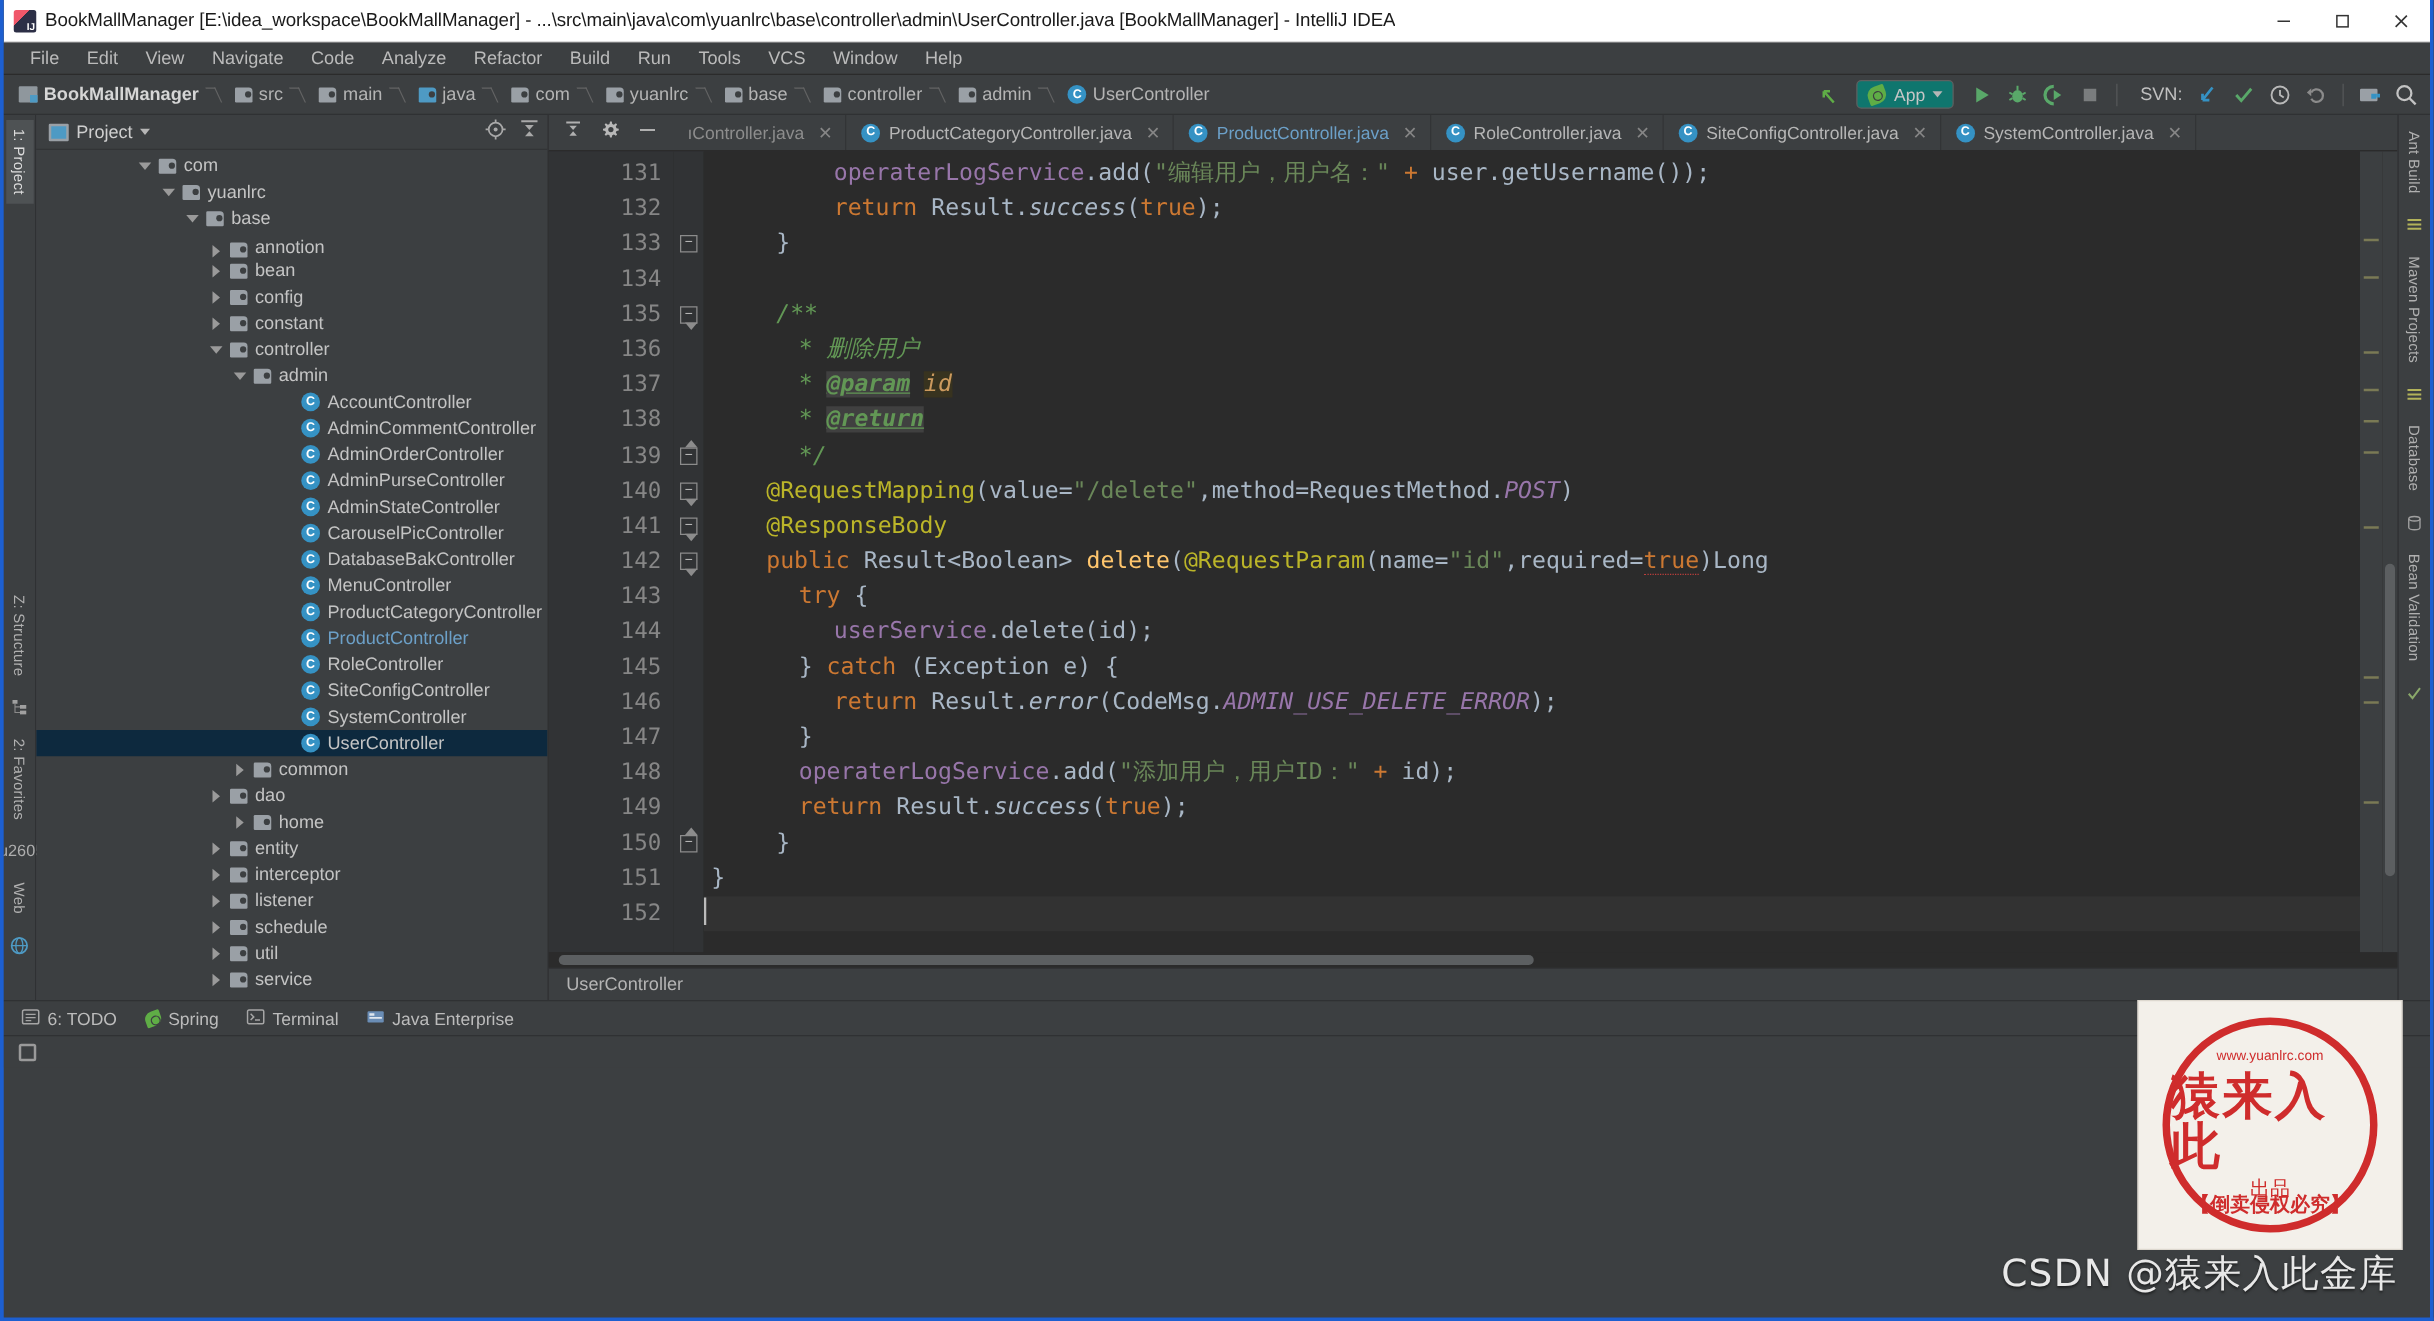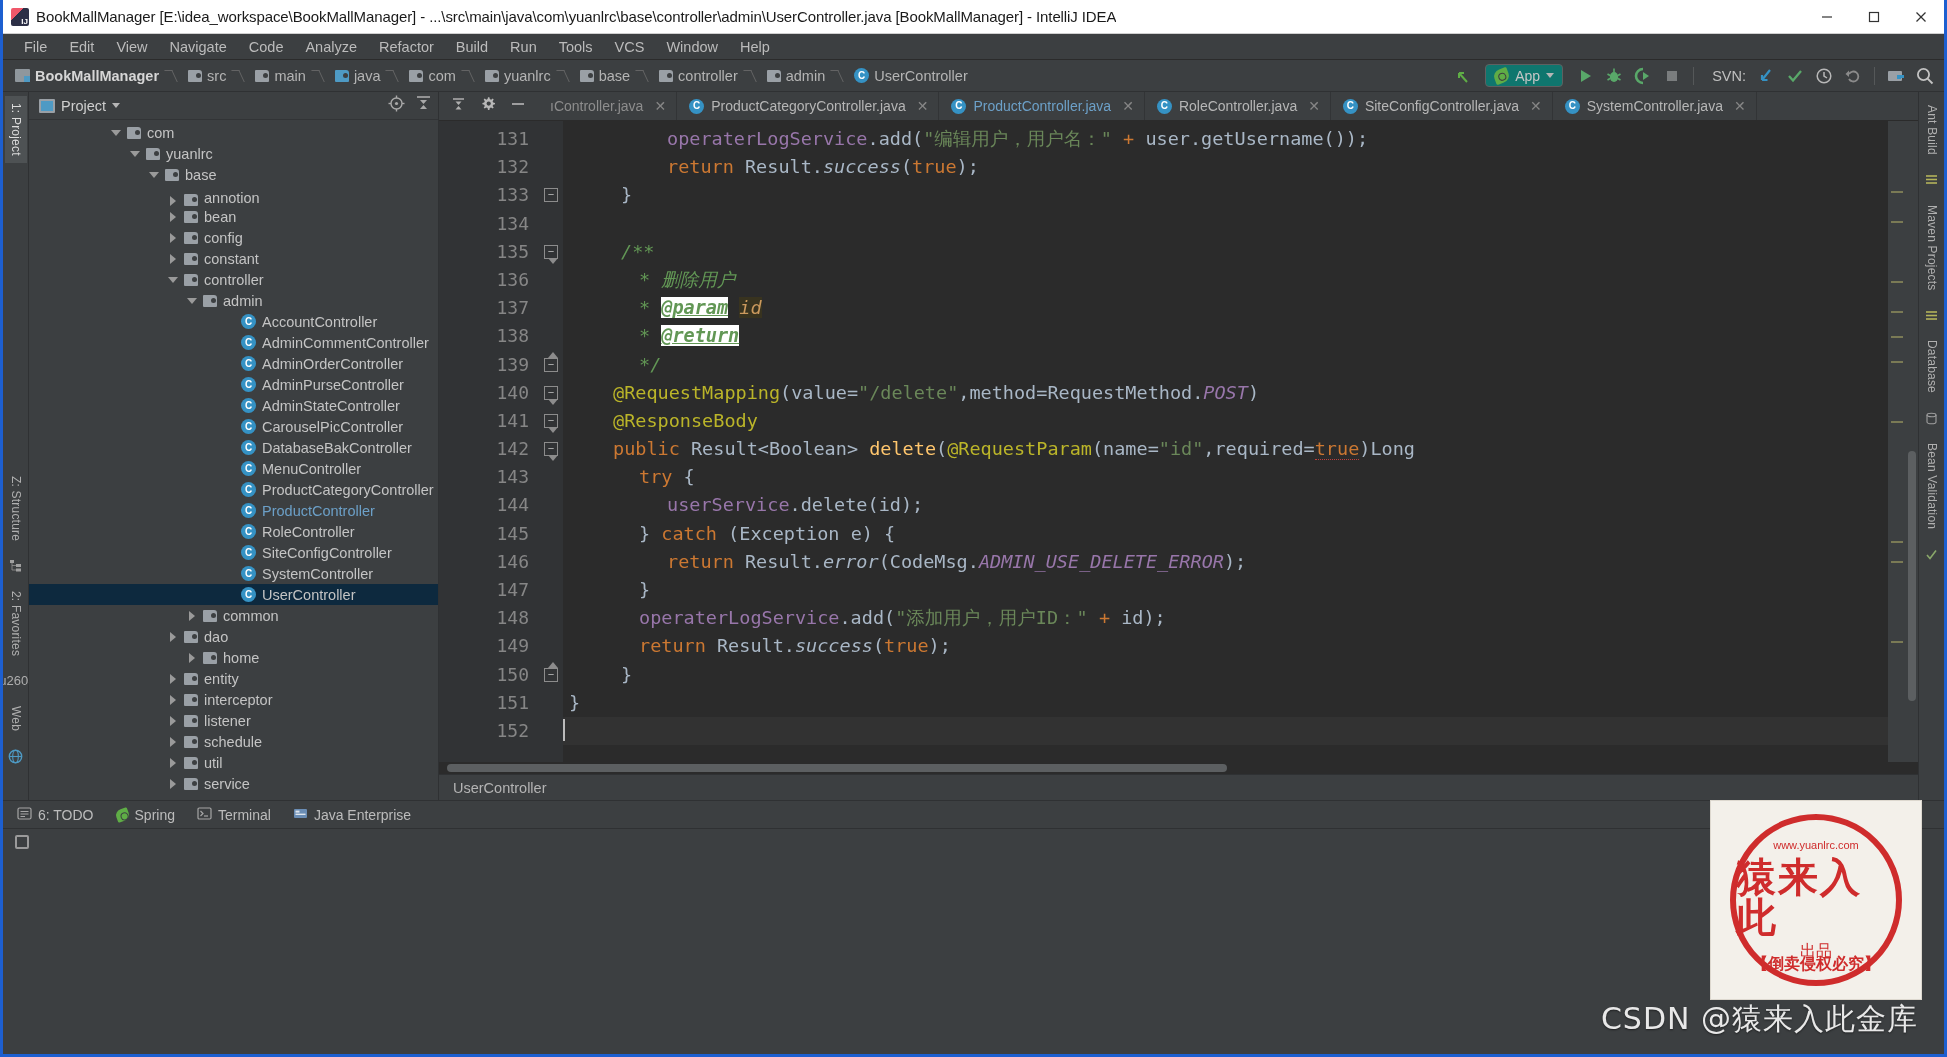--- a/index.html
+++ b/index.html
@@ -272,21 +272,21 @@
   .t-cmt     { color: #629755; font-style: italic; }
   .t-cmt-tag { color: #629755; font-style: italic; font-weight: bold; text-decoration: underline; }
   .t-field   { color: #9876aa; }
   .t-stat    { color: #a9b7c6; font-style: italic; }
   .t-cls     { color: #a9b7c6; }
   .t-txt     { color: #a9b7c6; }
   .t-annot   { color: #bbb529; }
   .t-const   { color: #9876aa; font-style: italic; }
   .t-method  { color: #ffc66d; }
   .hl        { background: #38331f; }
-  .hl2       { background: #ffffff; }
+  .hl2       { background: #404040; }
   .t-err     { border-bottom: 1px dotted #bc3f3c; }
 
   .caret {
     display:inline-block; width: 2px; height: 22px;
     background: #bbbbbb; vertical-align: -4px;
   }
 
   
   .marker-col {
     width: 18px; flex: 0 0 18px; background: #3c3f41; position: relative;

